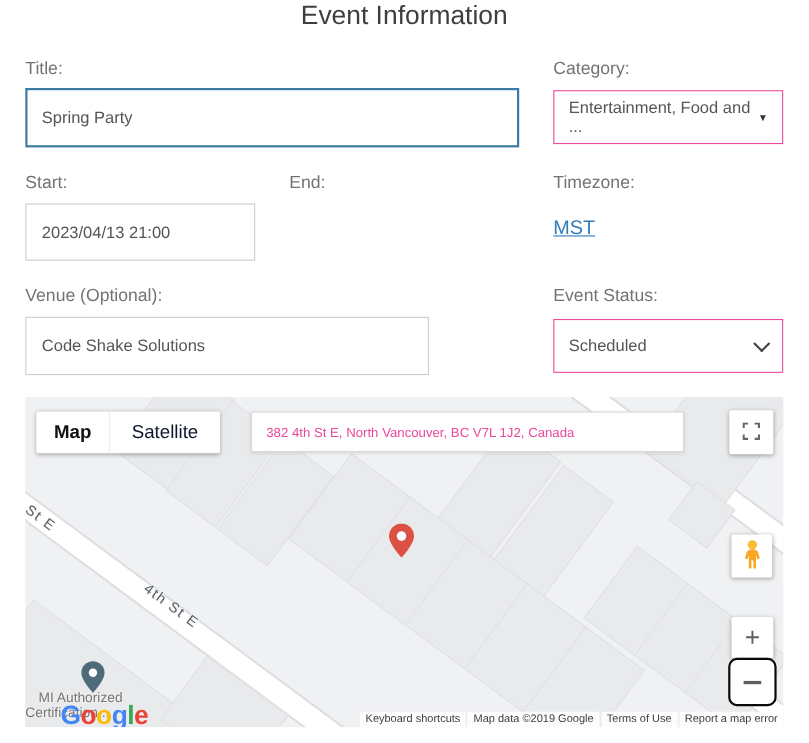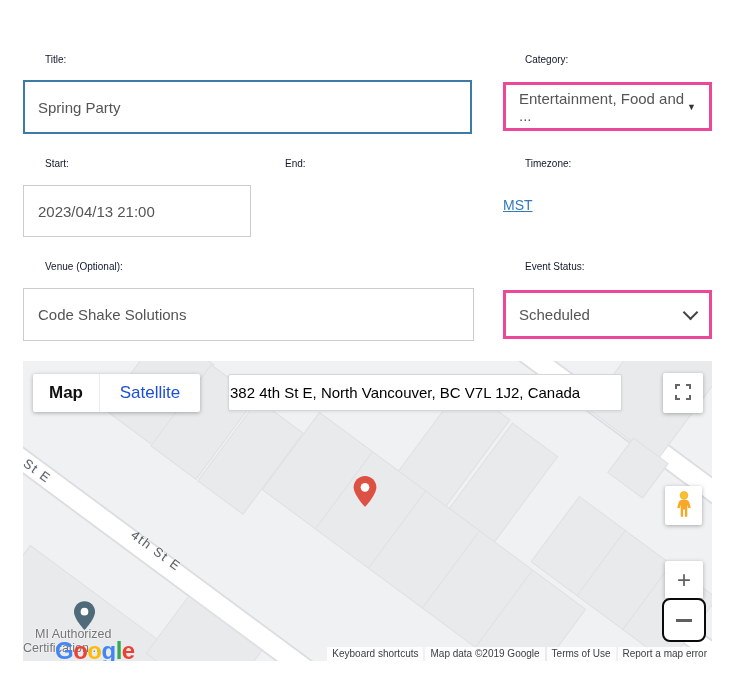--- a/index.html
+++ b/index.html
@@ -2,42 +2,42 @@
 <html><head>
 <meta charset="utf-8">
 <style>
   html,body{margin:0;padding:0;background:#fff;}
   #app{position:relative;width:735px;height:675px;background:#fff;
        font-family:"Liberation Sans","DejaVu Sans",sans-serif;overflow:hidden;}
 
   
   .heading{position:absolute;left:0;top:1px;width:100%;text-align:center;
            font-size:24px;color:#3e3e3e;font-weight:400;}
-  .lbl{position:absolute;font-size:10px;color:#0f172a;margin-left:22px;}
+  .lbl{position:absolute;font-size:16px;color:#737373;}
   .lbl-title{left:23px;top:54px;} .lbl-category{left:503px;top:54px;}
   .lbl-start{left:23px;top:158px;} .lbl-end{left:263px;top:158px;}
   .lbl-timezone{left:503px;top:158px;}
   .lbl-venue{left:23px;top:261px;} .lbl-status{left:503px;top:261px;}
 
   .inp{position:absolute;box-sizing:border-box;border:1px solid #ccc;background:#fff;
        font-family:inherit;font-size:15px;color:#555;padding:0 14px;outline:none;}
   .inp-title{left:23px;top:80px;width:449px;height:54px;border:2px solid #3d7ba6;padding:0 13px;}
-  .inp-start{left:23px;top:185px;width:228px;height:52px;}
+  .inp-start{left:23px;top:185px;width:209px;height:52px;}
   .inp-end{left:263px;top:185px;width:209px;height:52px;}
-  .inp-venue{left:23px;top:288px;width:451px;height:53px;}
-
-  .selbox{position:absolute;box-sizing:border-box;border:3px solid #ec4899;background:#fff;
+  .inp-venue{left:23px;top:288px;width:367px;height:53px;}
+
+  .selbox{position:absolute;box-sizing:border-box;border:1px solid #ec4899;background:#fff;
           display:flex;align-items:center;justify-content:space-between;
           font-size:15px;color:#555;padding:0 13px;cursor:pointer;}
   .box-category{left:503px;top:82px;width:209px;height:49px;}
   .box-status{left:503px;top:290px;width:209px;height:49px;}
   .caret{font-size:9px;color:#333;flex:0 0 auto;}
   .chev{width:9px;height:9px;border-right:2px solid #444;border-bottom:2px solid #444;
         transform:rotate(45deg);margin-top:-4px;flex:0 0 auto;}
-  .mst{position:absolute;left:503px;top:197px;font-size:14px;color:#337ab7;
+  .mst{position:absolute;left:503px;top:197px;font-size:18px;color:#337ab7;
        text-decoration:underline;cursor:pointer;}
 
   
   .map{position:absolute;left:23px;top:361px;width:689px;height:300px;
        background:#f0f1f3;overflow:hidden;cursor:grab;}
   .bldg{position:absolute;background:#e9eaec;border:1px solid #dfe1e4;transform:rotate(36.5deg);}
   .bldg-row{position:absolute;background:#e9eaec;border:1px solid #dfe1e4;
             transform:rotate(36.5deg);display:flex;}
   .bldg-row > div{flex:1;border-right:1px solid #dfe1e4;}
   .bldg-row > div:last-child{border-right:none;}
@@ -46,24 +46,24 @@
   .street{position:absolute;color:#595e63;font-size:13px;letter-spacing:1.5px;white-space:nowrap;
           transform:rotate(36.5deg);
           text-shadow:1px 0 #f5f6f7,-1px 0 #f5f6f7,0 1px #f5f6f7,0 -1px #f5f6f7;}
   .poi-line{position:absolute;font-size:12.5px;color:#757575;white-space:nowrap;
             text-shadow:1px 0 #f0f1f3,-1px 0 #f0f1f3,0 1px #f0f1f3,0 -1px #f0f1f3;}
 
   .mtc{position:absolute;left:10px;top:13px;height:38px;display:flex;background:#fff;
        border-radius:2px;box-shadow:0 1px 4px rgba(0,0,0,.3);z-index:5;}
   .mtc-btn{display:flex;align-items:center;justify-content:center;font-size:17px;cursor:pointer;}
   .mtc-map{width:66px;color:#111;font-weight:bold;text-align:center;}
-  .mtc-sat{width:100px;color:#1d4ed8;border-left:1px solid #ececec;}
+  .mtc-sat{width:100px;color:#0f172a;border-left:1px solid #ececec;}
   .msearch{position:absolute;left:205px;top:13px;width:394px;height:37px;box-sizing:border-box;
            border:1px solid #d4d6d9;border-radius:2px;background:#fff;font-family:inherit;
-           font-size:15px;color:#000000;padding:0 1px;z-index:5;outline:none;
+           font-size:12px;color:#ec4899;padding:0 13px;z-index:5;outline:none;
            box-shadow:0 1px 3px rgba(0,0,0,.08);}
   .fsbtn{position:absolute;left:640px;top:12px;width:40px;height:40px;background:#fff;
          border:none;border-radius:2px;box-shadow:0 1px 4px rgba(0,0,0,.3);cursor:pointer;
          display:flex;align-items:center;justify-content:center;z-index:5;}
   .pegman{position:absolute;left:642px;top:125px;width:37px;height:39px;background:#fff;
           border:none;border-radius:2px;box-shadow:0 1px 4px rgba(0,0,0,.3);cursor:pointer;
           display:flex;align-items:center;justify-content:center;z-index:5;}
   .zoomin{position:absolute;left:642px;top:200px;width:38px;height:37px;background:#fff;
           border:none;border-radius:2px 2px 0 0;box-shadow:0 1px 4px rgba(0,0,0,.3);
           cursor:pointer;font-size:24px;font-weight:500;color:#5f5f5f;line-height:34px;z-index:5;}
@@ -81,20 +81,21 @@
 
   .mfooter{position:absolute;right:0;bottom:0;display:flex;gap:2px;z-index:6;
            font-size:10px;color:#3c4043;}
   .mfooter > div{background:rgba(255,255,255,.85);padding:1px 5px;line-height:12px;white-space:nowrap;text-align:right;}
   .mfooter .lnk{cursor:pointer;}
 </style>
 </head>
 <body>
 <div id="app">
 
+  <div class="heading">Event Information</div>
 
   <div class="lbl lbl-title">Title:</div>
   <input class="inp inp-title" type="text" value="Spring Party" style="">
   <div class="lbl lbl-category">Category:</div>
   <div class="selbox box-category">
     <span>Entertainment, Food and ...</span>
     <span class="caret">▼</span>
   </div>
 
   <div class="lbl lbl-start">Start:</div>

